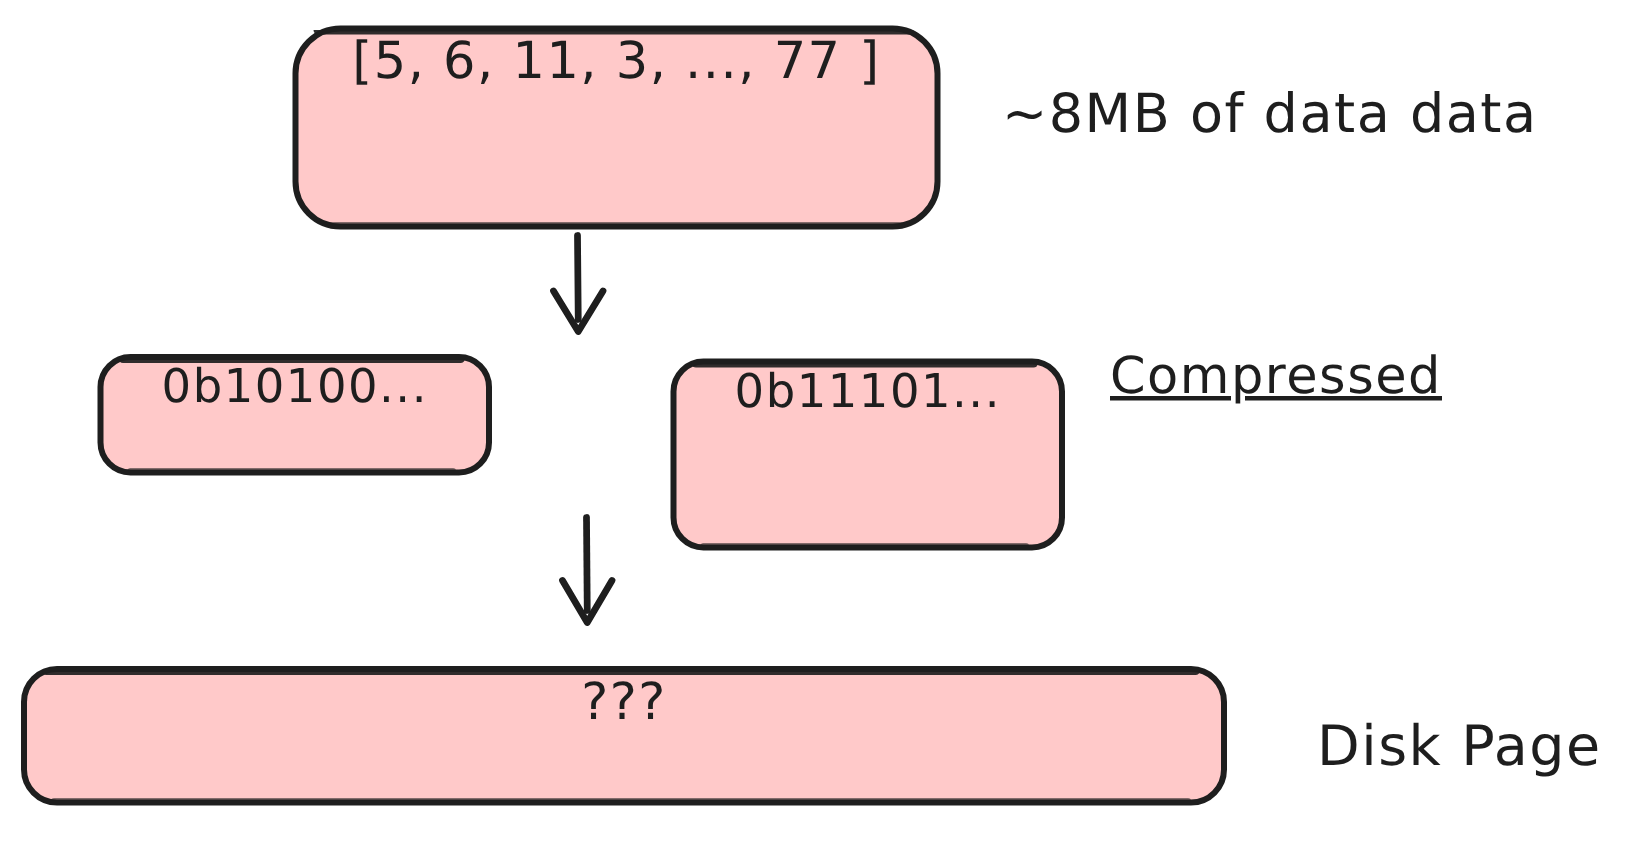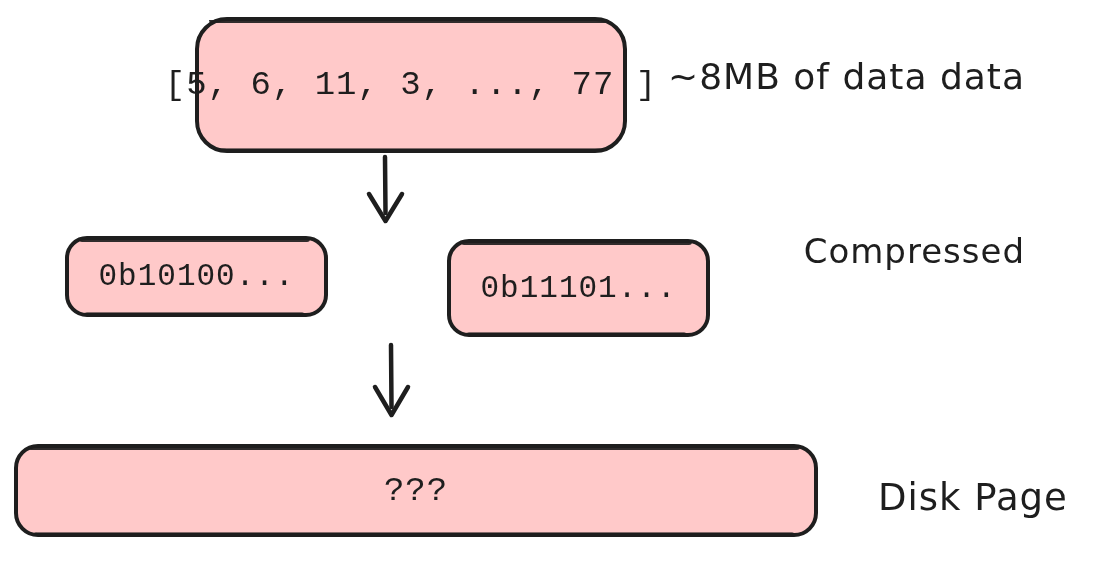--- a/index.html
+++ b/index.html
@@ -19,25 +19,24 @@
     height: 561px;
     background: var(--bg);
     overflow: hidden;
   }
   
   .box {
     position: absolute;
     background: var(--fill);
     border: 4px solid var(--stroke);
     display: flex;
-    align-items: center;
+    align-items: flex-start;
     justify-content: center;
     letter-spacing: 1px;
     white-space: nowrap;
-    font-family: Liberation Mono, monospace;
   }
   
   .box::before {
     content: "";
     position: absolute;
     top: -1px;
     left: 10px;
     right: 14px;
     height: 3px;
     background: var(--stroke);
@@ -62,21 +61,21 @@
     font-size: 34px;
   }
   .buffer-box-1 {
     left: 65px; top: 236px;
     width: 263px; height: 81px;
     border-radius: 22px;
     font-size: 31px;
   }
   .buffer-box-2 {
     left: 447px; top: 239px;
-    width: 263px; height: 98px;
+    width: 263px; height: 128px;
     border-radius: 22px;
     font-size: 31px;
   }
   .disk-box {
     left: 14px; top: 444px;
     width: 804px; height: 93px;
     border-radius: 24px;
     font-size: 34px;
   }
   
@@ -86,24 +85,25 @@
     letter-spacing: 1px;
     white-space: nowrap;
   }
   .array-label {
     left: 668px; top: 56px;
     font-size: 36px;
   }
   .compressed-label {
     left: 740px; top: 229px;
     width: 285px;
-    text-align: right;
+    text-align: left;
     font-size: 34px;
     line-height: 45px;
     white-space: normal;
+    text-decoration: underline;
   }
   .disk-label {
     left: 878px; top: 476px;
     font-size: 37px;
   }
   .arrow { position: absolute; }
   .arrow-1 { left: 363px; top: 153px; }
   .arrow-2 { left: 369px; top: 341px; }
 </style>
 </head>

